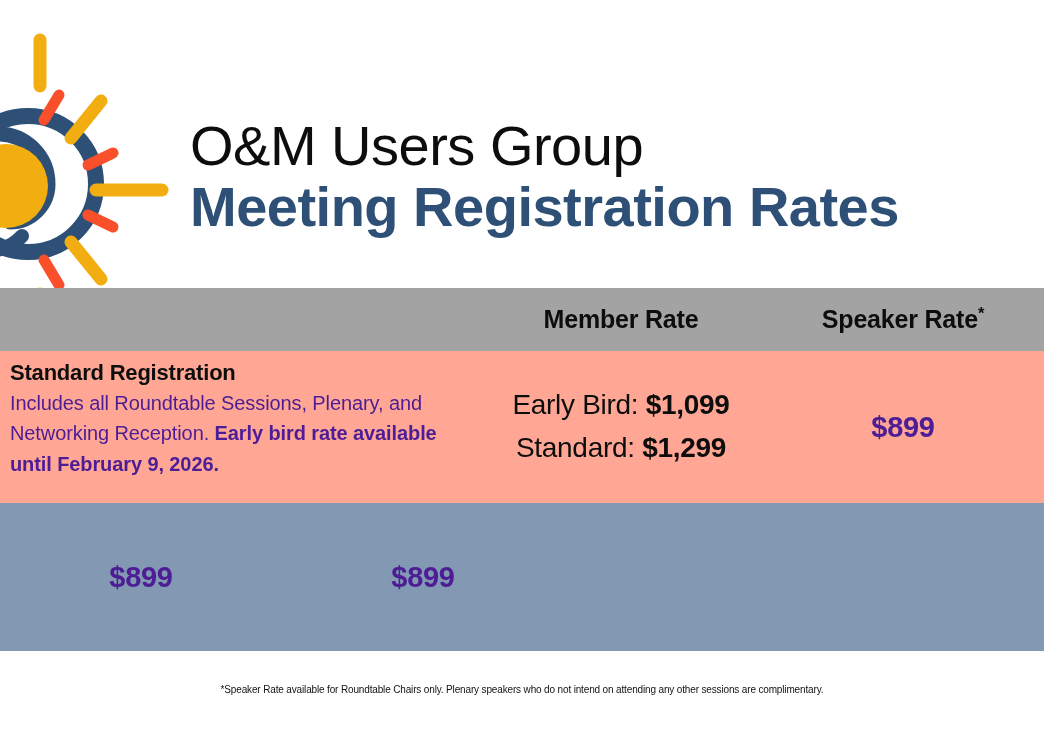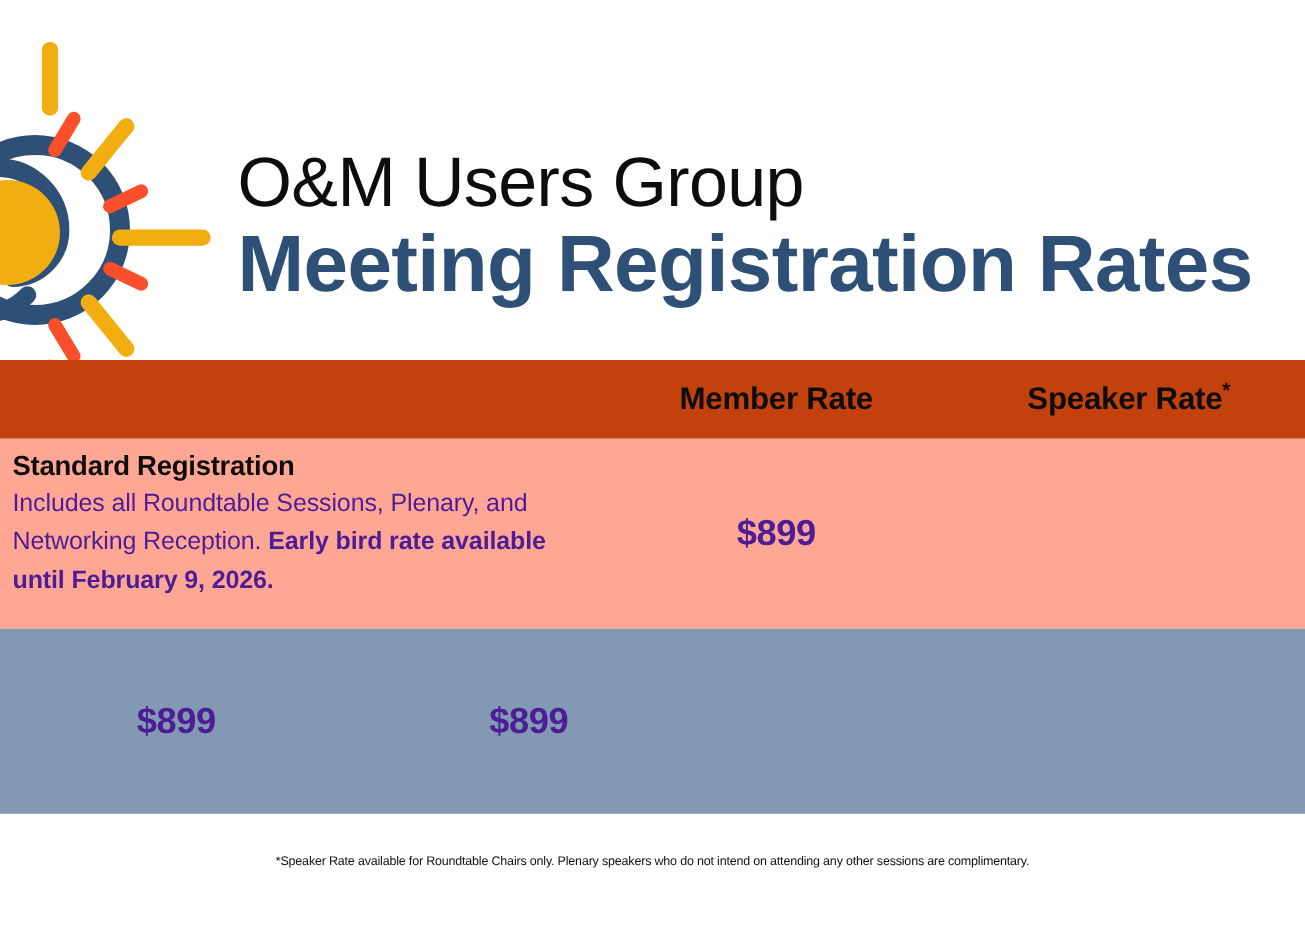--- a/index.html
+++ b/index.html
@@ -35,21 +35,21 @@
   }
   #title-line1 {
     font-size: 56px;
     font-weight: 300;
     color: #0d0d0d;
     letter-spacing: -0.5px;
     line-height: 1.0;
     white-space: nowrap;
   }
   #title-line2 {
-    font-size: 64px;
+    font-size: 56px;
     font-weight: 700;
     color: #2e5076;
     letter-spacing: -0.5px;
     line-height: 1.12;
     white-space: nowrap;
     margin-top: 2px;
   }
 
   
   #rate-table {
@@ -61,21 +61,21 @@
   .tbl-row {
     display: flex;
     width: 1044px;
     box-sizing: border-box;
   }
   .col-desc  { width: 480px; box-sizing: border-box; }
   .col-member{ width: 282px; box-sizing: border-box; }
   .col-speaker{ width: 282px; box-sizing: border-box; }
 
   
-  #header-row { height: 63px; background: #c2410c; align-items: center; }
+  #header-row { height: 63px; background: #a3a3a3; align-items: center; }
   .col-head {
     font-size: 25px;
     font-weight: 700;
     color: #0d0d0d;
     text-align: center;
     letter-spacing: -0.2px;
   }
   .col-head sup {
     font-size: 0.66em;
     font-weight: 700;
@@ -199,20 +199,24 @@
     <div class="col-speaker col-head">
       <span>Speaker Rate</span><sup>*</sup>
     </div>
   </div>
 
   <div class="tbl-row" id="row-standard">
     <div class="col-desc desc-cell">
       <div class="desc-title">Standard Registration</div>
       <div class="desc-body"><span>Includes all Roundtable Sessions, Plenary, and Networking Reception. </span><b>Early bird rate available until February 9, 2026.</b></div>
     </div>
+    <div class="col-member rate-cell">
+      <div class="rate-line"><span>Early Bird: </span><b>$1,099</b></div>
+      <div class="rate-line"><span>Standard: </span><b>$1,299</b></div>
+    </div>
     <div class="col-speaker rate-cell">
       <div class="rate-single">$899</div>
     </div>
   </div>
 
   <div class="tbl-row" id="row-plenary">
     <div class="col-member rate-cell">
       <div class="rate-single">$899</div>
     </div>
     <div class="col-speaker rate-cell">

